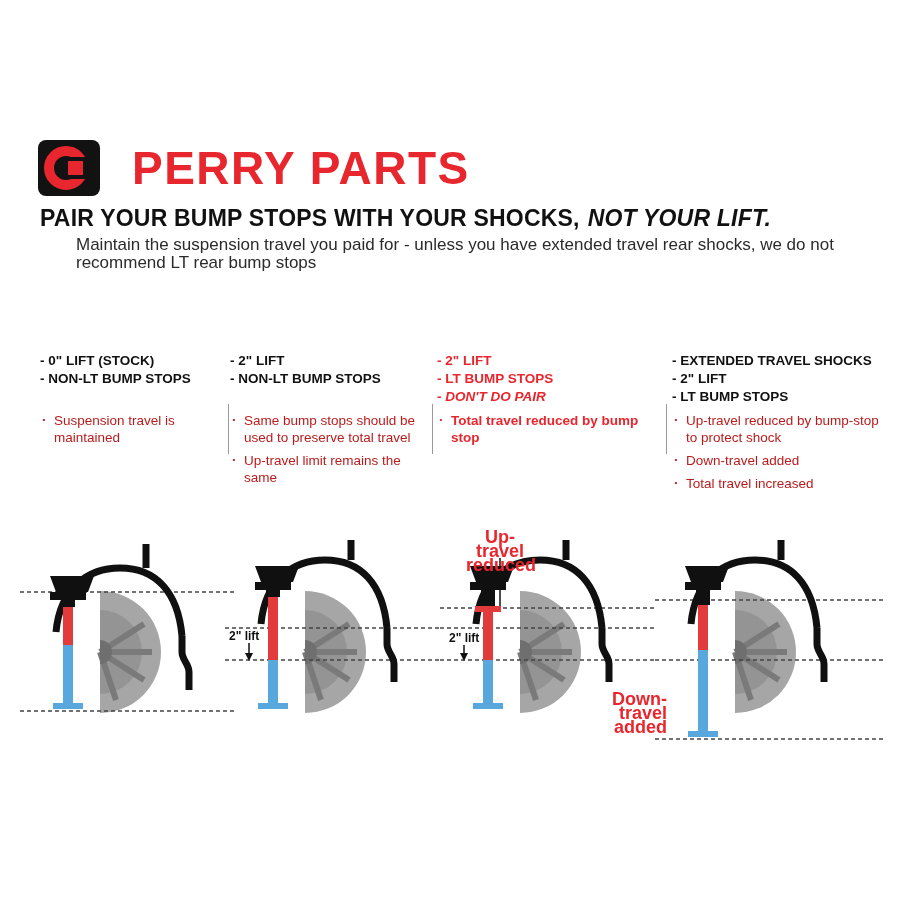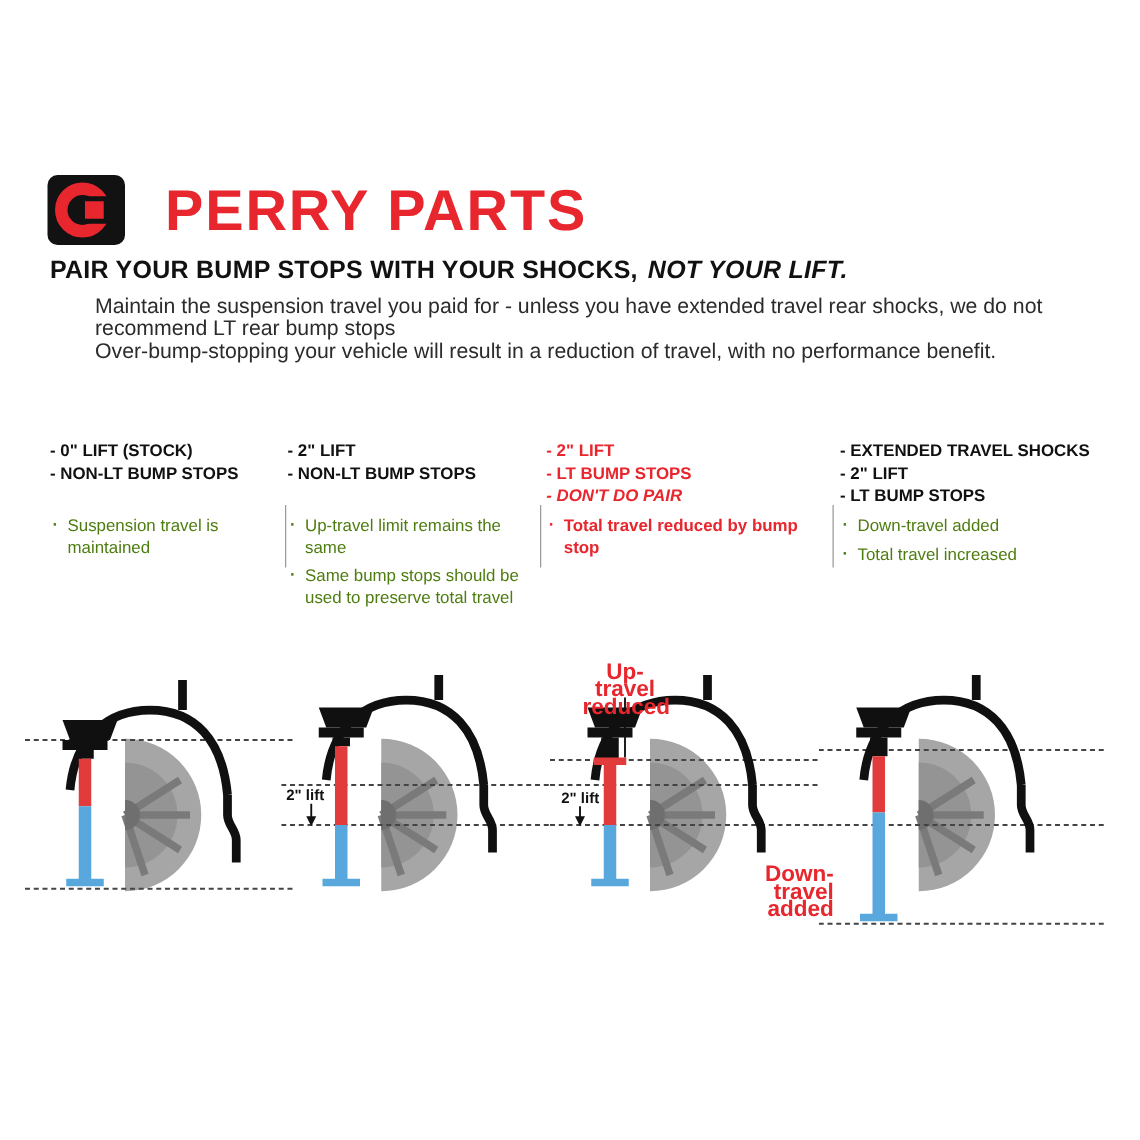--- a/index.html
+++ b/index.html
@@ -7,31 +7,31 @@
     position:relative; width:912px; height:912px; background:#ffffff;
     font-family:"Liberation Sans", sans-serif; overflow:hidden; margin:0 auto;
   }
 
   
   .logo-row { position:absolute; left:38px; top:140px; display:flex; align-items:center; gap:32px; }
   .logo-icon { width:62px; height:56px; background:#121212; border-radius:8px; position:relative; flex:0 0 auto; }
   .logo-text { color:#e8262d; font-size:46px; font-weight:800; letter-spacing:1.5px; line-height:56px; }
 
   
-  .headline { position:absolute; left:40px; top:205px; font-size:20px; font-weight:800; color:#111; letter-spacing:0.2px; white-space:nowrap; }
+  .headline { position:absolute; left:40px; top:205px; font-size:23px; font-weight:800; color:#111; letter-spacing:0.2px; white-space:nowrap; }
   .hl-em { font-style:italic; font-weight:600; margin-left:8px; }
   .intro { position:absolute; left:76px; top:236px; width:810px; font-size:17px; line-height:18px; color:#2b2b2b; }
 
   
   .col { position:absolute; top:352px; }
   .col-h { font-weight:800; font-size:13.5px; line-height:18px; color:#111; height:58px; }
   .col.red .col-h div { color:#e8262d; }
   .col-h .it { font-style:italic; }
   .bullets { margin-top:2px; }
-  .bullet { position:relative; padding-left:14px; font-size:13.5px; line-height:17px; color:#4d7c0f; margin-bottom:6px; }
+  .bullet { position:relative; padding-left:14px; font-size:13.5px; line-height:17px; color:#b91c1c; margin-bottom:6px; }
   .bullet::before { content:"\00B7"; position:absolute; left:2px; top:-1px; font-weight:700; }
   .col.red .bullet { color:#e8262d; font-weight:700; }
   .vsep { position:absolute; width:1px; background:#9a9a9a; }
 
   
   .diag { position:absolute; top:540px; }
   .dash { stroke:#444; stroke-width:1.5; stroke-dasharray:4 3; fill:none; }
   .lift-label { position:absolute; font-size:12px; font-weight:700; color:#111; background:#ffffff; padding:0 2px; white-space:nowrap; }
   .red-label { position:absolute; font-size:18px; font-weight:700; color:#e8262d; line-height:14px; }
   .center { text-align:center; }
@@ -52,41 +52,40 @@
     </div>
     <div class="logo-text">PERRY PARTS</div>
   </div>
 
   <div class="headline">
     <span>PAIR YOUR BUMP STOPS WITH YOUR SHOCKS,</span><span class="hl-em">NOT YOUR LIFT.</span>
   </div>
 
   <div class="intro">
     <div>Maintain the suspension travel you paid for - unless you have extended travel rear shocks, we do not recommend LT rear bump stops</div>
-    <div>Over-bump-stopping your vehicle will result in a reduction of travel, with no performance benefit.</div>
   </div>
 
   <div class="col" style="left:40px;width:185px">
     <div class="col-h">
       <div>- 0" LIFT (STOCK)</div>
       <div>- NON-LT BUMP STOPS</div>
     </div>
     <div class="bullets">
       <div class="bullet">Suspension travel is maintained</div>
     </div>
   </div>
 
   <div class="col" style="left:230px;width:200px">
     <div class="col-h">
       <div>- 2" LIFT</div>
       <div>- NON-LT BUMP STOPS</div>
     </div>
     <div class="bullets">
+      <div class="bullet">Same bump stops should be used to preserve total travel</div>
       <div class="bullet">Up-travel limit remains the same</div>
-      <div class="bullet">Same bump stops should be used to preserve total travel</div>
     </div>
   </div>
 
   <div class="col red" style="left:437px;width:232px">
     <div class="col-h">
       <div>- 2" LIFT</div>
       <div>- LT BUMP STOPS</div>
       <div class="it">- DON'T DO PAIR</div>
     </div>
     <div class="bullets">
@@ -94,20 +93,21 @@
     </div>
   </div>
 
   <div class="col" style="left:672px;width:215px">
     <div class="col-h">
       <div>- EXTENDED TRAVEL SHOCKS</div>
       <div>- 2" LIFT</div>
       <div>- LT BUMP STOPS</div>
     </div>
     <div class="bullets">
+      <div class="bullet">Up-travel reduced by bump-stop to protect shock</div>
       <div class="bullet">Down-travel added</div>
       <div class="bullet">Total travel increased</div>
     </div>
   </div>
 
   <div class="vsep" style="left:228px;top:404px;height:50px"></div>
   <div class="vsep" style="left:432px;top:404px;height:50px"></div>
   <div class="vsep" style="left:666px;top:404px;height:50px"></div>
 
   <svg class="diag" style="left:20px" width="215" height="250" viewBox="0 0 215 250">

